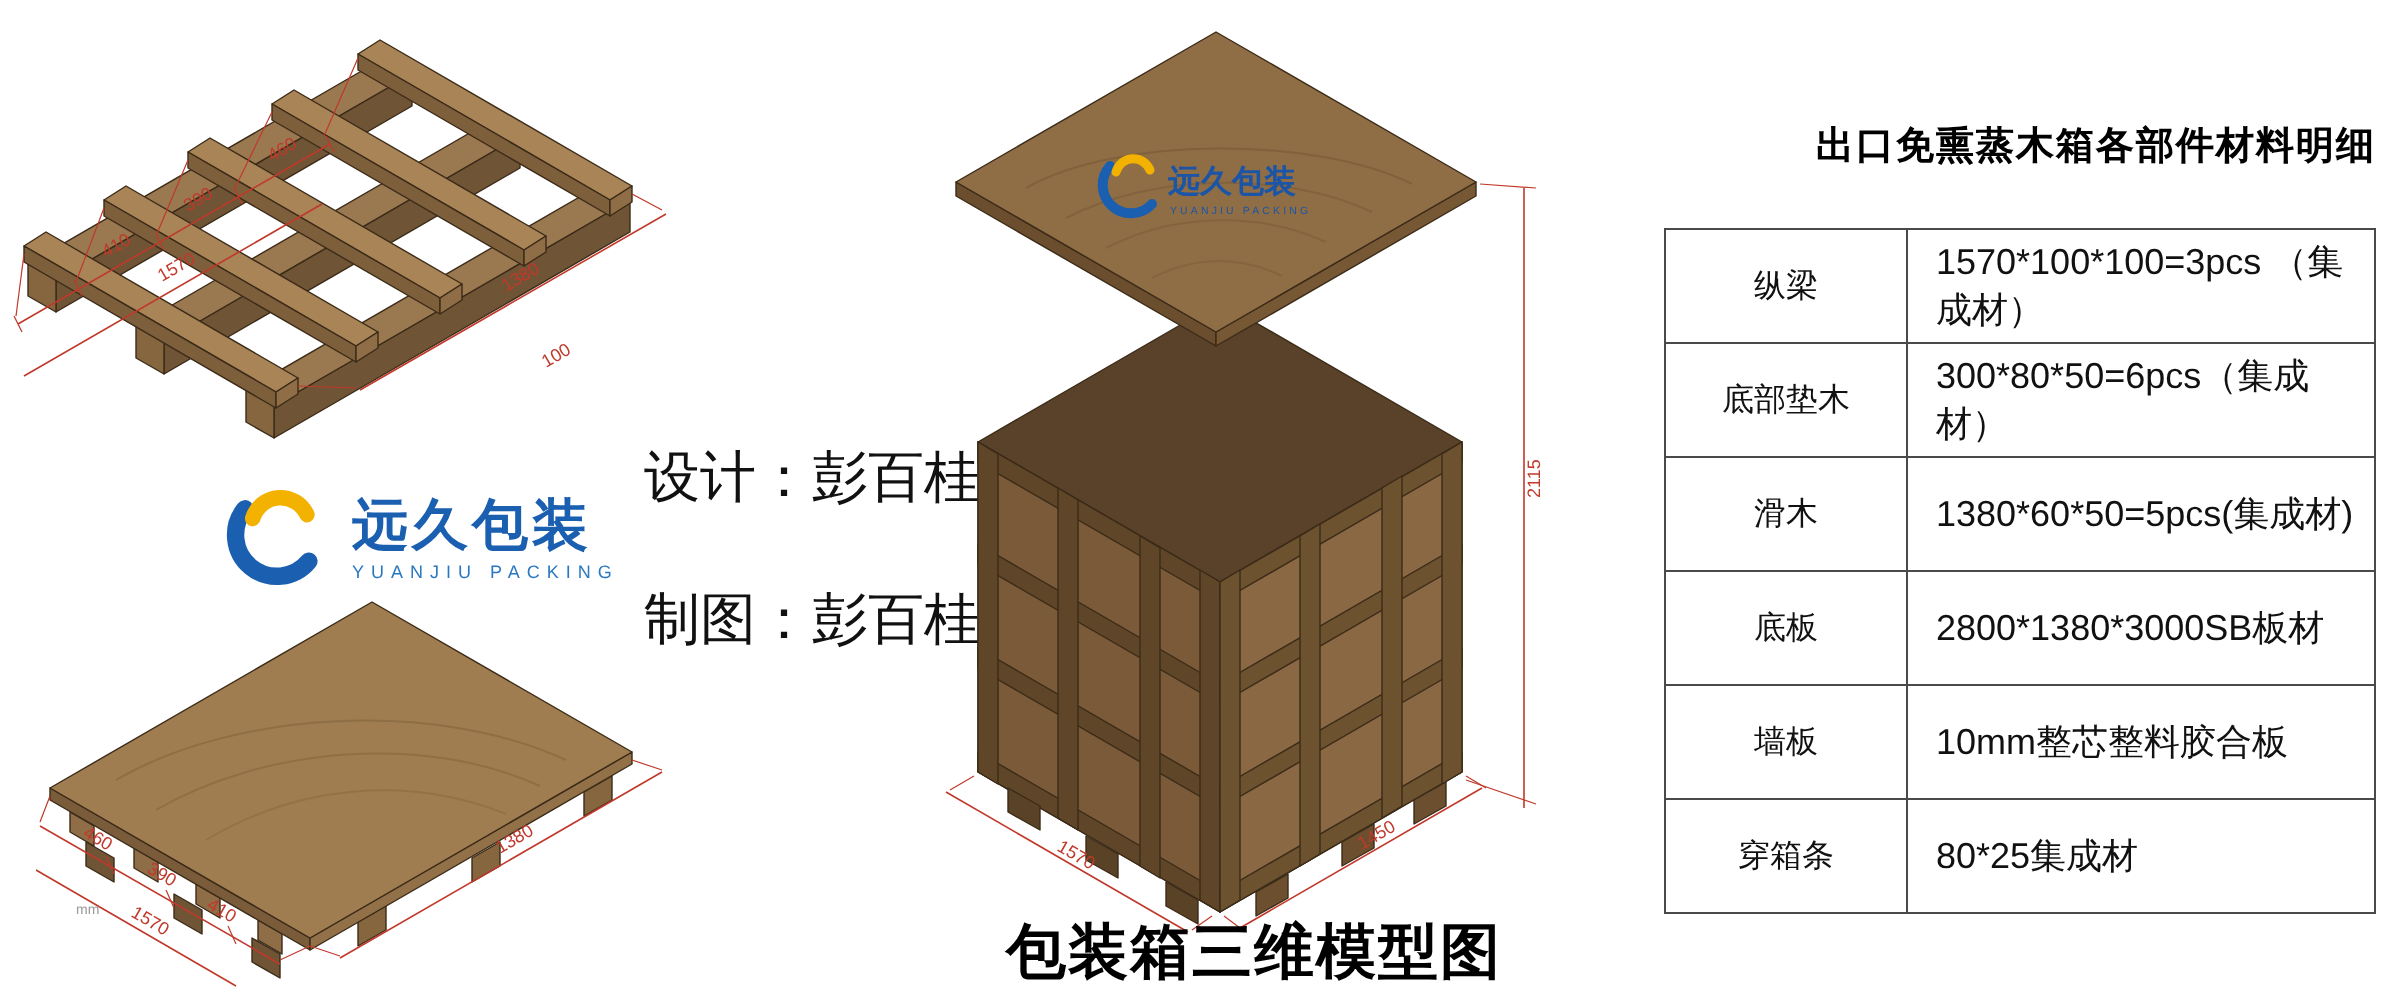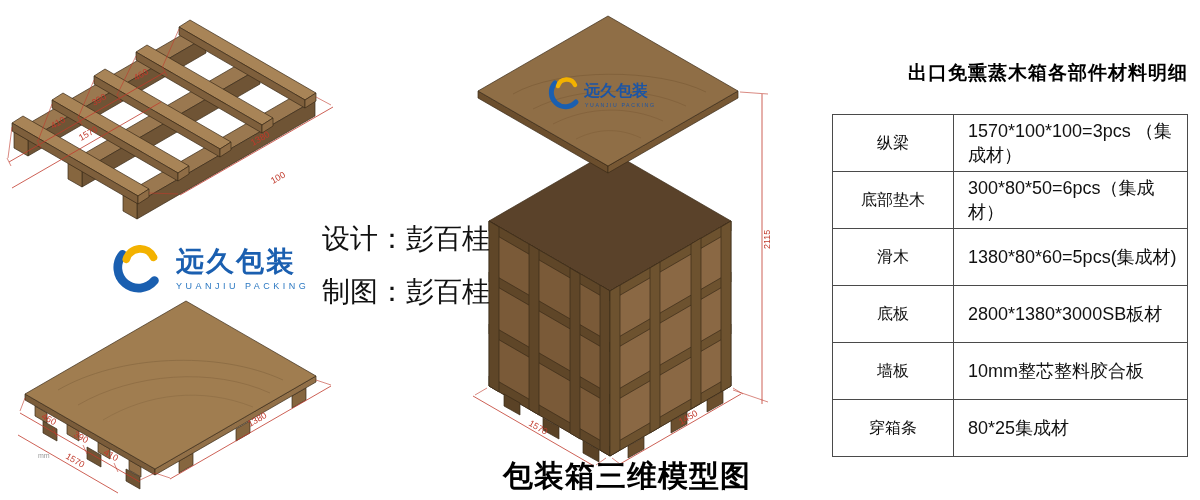--- a/index.html
+++ b/index.html
@@ -2,21 +2,21 @@
 <html><head>
 <meta charset="utf-8">
 <style>
   html,body{margin:0;padding:0;background:#fff;}
   .sheet{position:relative;width:1200px;height:500px;background:#ffffff;overflow:hidden;
          font-family:"Liberation Sans", sans-serif;color:#000;}
   .abs{position:absolute;}
   
   .credits{left:322px;top:220px;font-size:28px;color:#111;}
   .credits div{white-space:nowrap;}
-  .credits .line2{margin-top:15px;}
+  .credits .line2{margin-top:33px;}
   
   .main-title{left:452px;top:456px;width:350px;text-align:center;
               font-size:30px;font-weight:700;letter-spacing:1px;color:#000;}
   
   .logo{left:106px;top:236px;display:flex;align-items:center;gap:8px;}
   .logo-text{display:flex;flex-direction:column;}
   .logo-name{font-size:28px;font-weight:700;color:#1a5fb0;letter-spacing:2px;line-height:1.1;}
   .logo-sub{font-size:9px;color:#2b78c2;letter-spacing:3.5px;margin-top:3px;}
   
   .materials{left:832px;top:60px;width:356px;}
@@ -222,21 +222,21 @@
         <tr>
           <td class="part">纵梁</td>
           <td class="spec">1570*100*100=3pcs （集成材）</td>
         </tr>
         <tr>
           <td class="part">底部垫木</td>
           <td class="spec">300*80*50=6pcs（集成材）</td>
         </tr>
         <tr>
           <td class="part">滑木</td>
-          <td class="spec">1380*80*60=5pcs(集成材)</td>
+          <td class="spec">1380*60*50=5pcs(集成材)</td>
         </tr>
         <tr>
           <td class="part">底板</td>
           <td class="spec">2800*1380*3000SB板材</td>
         </tr>
         <tr>
           <td class="part">墙板</td>
           <td class="spec">10mm整芯整料胶合板</td>
         </tr>
         <tr>

